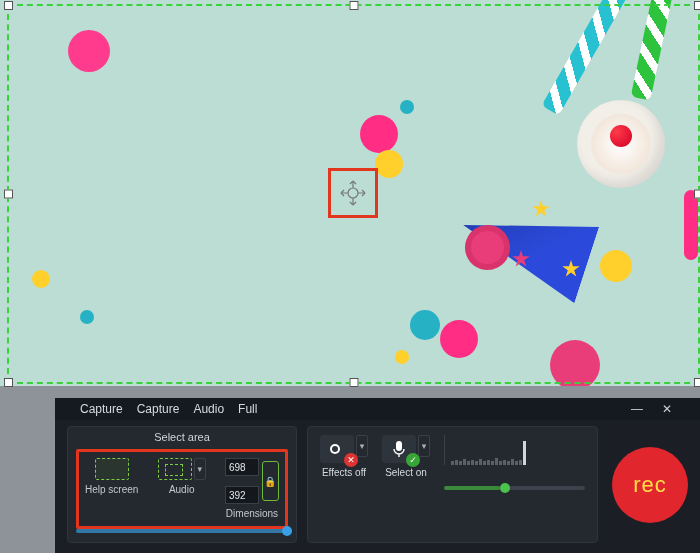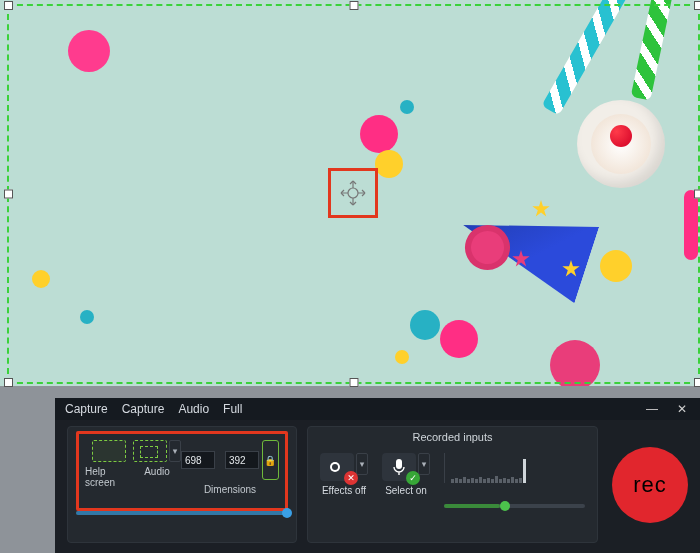--- a/index.html
+++ b/index.html
@@ -133,21 +133,21 @@
     height: 155px;
     background: #1b1f25;
     color: #d5dae0;
     font-size: 12px;
     border-top-left-radius: 3px;
   }
   .menubar {
     display: flex;
     align-items: center;
     gap: 14px;
-    padding: 4px 10px;
+    padding: 4px 25px;
     background: #151a20;
     height: 22px;
   }
   .menubar .menu-item { cursor: default; }
   .menubar .spacer { flex: 1; }
   .win-btn { width: 16px; color: #cfcfcf; text-align: center; }
 
   .panel-body {
     display: flex;
     align-items: stretch;
@@ -192,21 +192,21 @@
     left:6px; top:5px; width:16px; height:10px;
     border:1px dashed #7dcb42;
   }
   .chev {
     width: 12px; height: 22px;
     border: 1px solid #3a4048;
     border-radius: 2px;
     display:inline-flex; align-items:center; justify-content:center;
     font-size: 9px; color:#aab0b8; margin-left:2px;
   }
-  .dim-col { display:flex; flex-direction:row; gap:10px; align-items:center; }
+  .dim-col { display:flex; flex-direction:column; gap:10px; align-items:center; }
   .dim-row { display:flex; align-items:center; gap:3px;}
   .dim-input {
     width: 34px; height: 18px;
     background: #14181d;
     border: 1px solid #3a4048;
     color: #e3e7ea;
     font-size: 10px;
     padding: 0 3px;
   }
   .lock {
@@ -249,21 +249,21 @@
   .badge.green { background:#37a637; }
   .levels { flex:1; height: 30px; display:flex; align-items:flex-end; gap:1px; border-left:1px solid #3a4048; padding-left:6px;}
   .levels .bar { width:3px; background:#5a6068; }
   .slider-row { display:flex; gap:14px; padding: 8px 4px 2px 4px; align-items:center;}
   .slider-row .track { flex:1; }
 
   .rec-btn {
     width: 76px; height: 76px;
     border-radius: 50%;
     background: #e1262d;
-    color: #000000;
+    color: #fde047;
     display:flex; align-items:center; justify-content:center;
     font-size: 22px;
     letter-spacing: 1px;
     align-self: center;
     margin-left: 4px;
   }
 </style>
 </head>
 <body>
 
@@ -321,20 +321,21 @@
     <span class="menu-item">Audio</span>
     <span class="menu-item">Full</span>
     <span class="spacer"></span>
     <span class="win-btn">—</span>
     <span class="win-btn">✕</span>
   </div>
 
   <div class="panel-body">
 
     <div class="group select-area">
+      <div class="group-title">Select area</div>
       <div class="row">
         <div class="sa-item">
           <div class="screen-ico full"></div>
           <span>Help screen</span>
         </div>
         <div class="sa-item">
           <div style="display:flex;">
             <div class="screen-ico custom"></div>
             <span class="chev">▾</span>
           </div>
@@ -351,21 +352,20 @@
           <span>Dimensions</span>
         </div>
       </div>
       <div class="track tsel">
         <div class="fill blue"></div>
         <div class="dot blue"></div>
       </div>
     </div>
 
     <div class="group rec-inputs">
-      <div class="group-title">Recorded inputs</div>
       <div class="ri-row">
         <div class="ri-item">
           <div style="display:flex;">
             <div class="ri-ico">
               <svg width="18" height="14" viewBox="0 0 18 14">
                   <circle cx="7" cy="7" r="5" fill="#fff"></circle>
                   <circle cx="7" cy="7" r="3" fill="#2e343c"></circle>
                 </svg>
               <span class="badge red">✕</span>
             </div>

